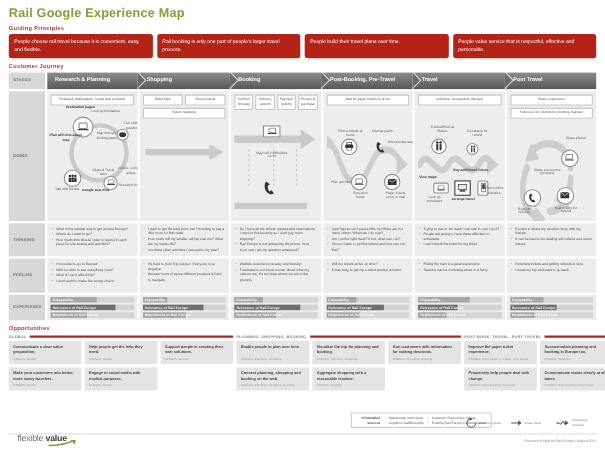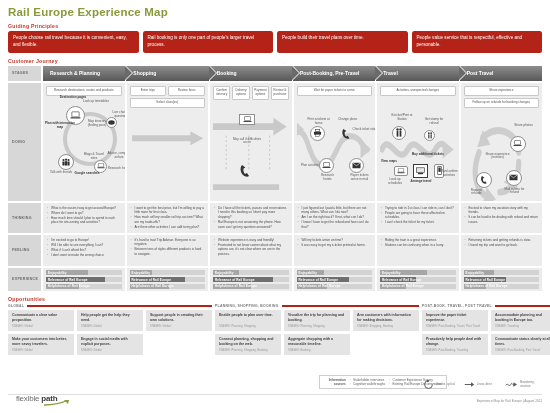--- a/index.html
+++ b/index.html
@@ -155,21 +155,21 @@
   .logo .lt b{ color:#3e3e3e; }
   .logo .swoosh{ font-size:7px; color:#8a9a3b; margin-left:28px; display:block; margin-top:-3px; }
   .credit{ position:absolute; right:0; bottom:6px; font-size:3.2px; color:#8a8a8a; }
   .divline{ position:absolute; left:0; right:0; bottom:15px; height:.4px; background:#dedede; }
 </style>
 </head>
 <body>
 
 <div class="page">
 
-  <div class="title">Rail Europe Experience Map</div>
+  <div class="title">Rail Google Experience Map</div>
 
   <div class="section-label">Guiding Principles</div>
   <div class="principles">
     <div class="principle">People choose rail travel because it is convenient, easy, and flexible.</div>
     <div class="principle">Rail booking is only one part of people's larger travel process.</div>
     <div class="principle">People build their travel plans over time.</div>
     <div class="principle">People value service that is respectful, effective and personable.</div>
   </div>
 
   <div class="section-label cj-label">Customer Journey</div>
@@ -749,21 +749,21 @@
       <div class="item">
         <svg width="13" height="11" viewBox="0 0 16 14">
           <path d="M1 8 C3 4 5 11 7 7 C9 3 10 10 12 7" fill="none" stroke="#555" stroke-width="1.2"></path>
           <path d="M10.5 4 L15 7 L10.5 10 Z" fill="#555"></path>
         </svg>
         <div class="ltext">Meandering, uncertain</div>
       </div>
     </div>
 
     <div class="logo">
-      <div class="lt"><span>flexible </span><b>path</b></div>
+      <div class="lt"><span>flexible </span><b>value</b></div>
       <svg class="swoosh" width="26" height="7" viewBox="0 0 26 7">
         <path d="M0 5 C8 5 16 4 24 0" fill="none" stroke="#8a9a3b" stroke-width="1.3"></path>
         <path d="M20 0 L25 0 L24 4 Z" fill="#8a9a3b"></path>
       </svg>
     </div>
 
     <div class="credit">Experience Map for Rail Europe  |  August 2011</div>
   </div>
 
 </div>

